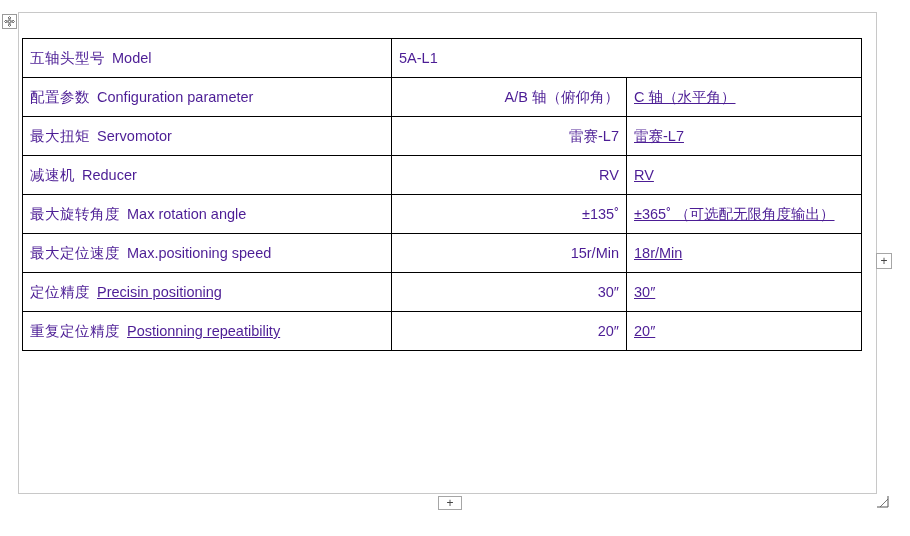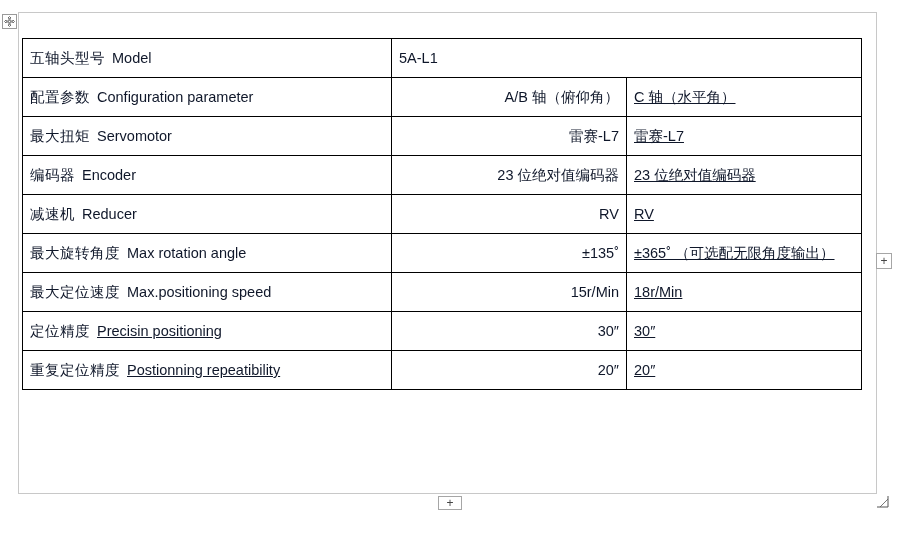--- a/index.html
+++ b/index.html
@@ -118,21 +118,21 @@
     width: 840px;
     border-collapse: collapse;
     table-layout: fixed;
   }
   table.spec td {
     border: 1px solid #000000;
     padding: 0 7px;
     height: 38px;
     vertical-align: middle;
     font-size: 14.5px;
-    color: #0f172a;
+    color: #4c1d95;
     line-height: 1.25;
   }
   td.c-label { width: 354px; }
   td.c-val1  { width: 214px; text-align: right; }
   td.c-val2  { width: 272px; text-decoration: underline; }
 
   .lbl-cn {
     display: inline-block;
     letter-spacing: 0.5px;
   }
@@ -179,25 +179,20 @@
           <td class="c-label"><span class="lbl-cn">配置参数</span><span class="lbl-en">Configuration parameter</span></td>
           <td class="c-val1">A/B 轴（俯仰角）</td>
           <td class="c-val2">C 轴（水平角）</td>
         </tr>
         <tr>
           <td class="c-label"><span class="lbl-cn">最大扭矩</span><span class="lbl-en">Servomotor</span></td>
           <td class="c-val1">雷赛-L7</td>
           <td class="c-val2">雷赛-L7</td>
         </tr>
         <tr>
-          <td class="c-label"><span class="lbl-cn">编码器</span><span class="lbl-en">Encoder</span></td>
-          <td class="c-val1">23 位绝对值编码器</td>
-          <td class="c-val2">23 位绝对值编码器</td>
-        </tr>
-        <tr>
           <td class="c-label"><span class="lbl-cn">减速机</span><span class="lbl-en">Reducer</span></td>
           <td class="c-val1">RV</td>
           <td class="c-val2">RV</td>
         </tr>
         <tr>
           <td class="c-label"><span class="lbl-cn">最大旋转角度</span><span class="lbl-en">Max rotation angle</span></td>
           <td class="c-val1">±135˚</td>
           <td class="c-val2">±365˚ （可选配无限角度输出）</td>
         </tr>
         <tr>

